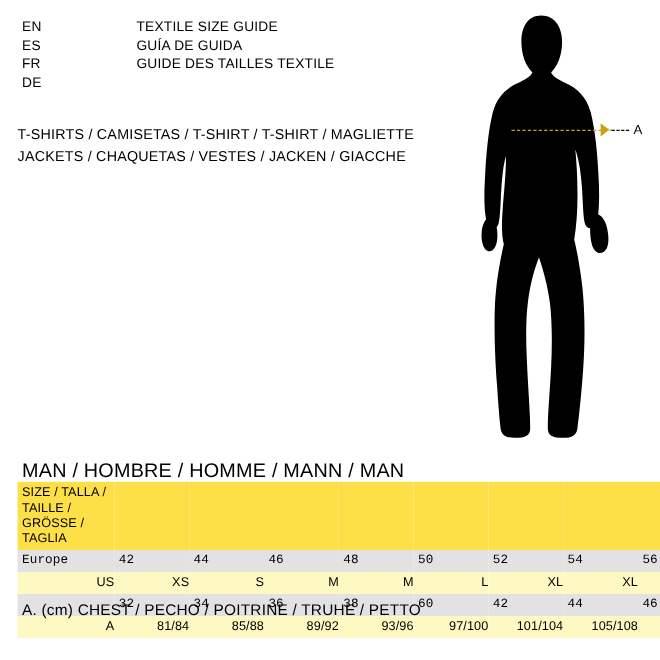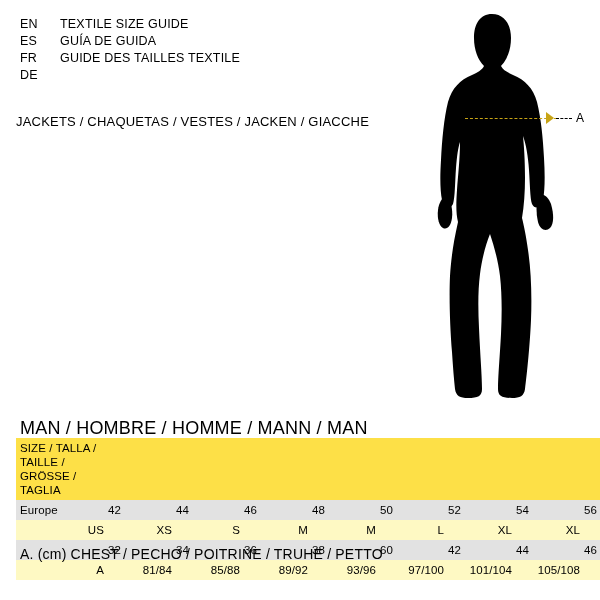--- a/index.html
+++ b/index.html
@@ -27,27 +27,29 @@
     left: 20px;
     top: 16px;
     width: 400px;
   }
   .legend-row {
     display: flex;
     align-items: baseline;
     line-height: 17px;
     font-size: 12.5px;
     letter-spacing: 0.2px;
+    gap: 24px;
   }
   .legend-code {
     width: 40px;
     flex: 0 0 40px;
   }
   .legend-text {
     flex: 1 1 auto;
+    margin-left: 40px;
   }
 
   
   .categories {
     position: absolute;
     left: 16px;
     top: 112px;
     width: 400px;
   }
   .category-line {
@@ -121,20 +123,21 @@
   .size-table td {
     padding: 3px 0 3px 4px;
     line-height: 14px;
     letter-spacing: 0.1px;
   }
   .size-table .row-header td {
     background: #fde047;
   }
   .size-table .row-shade td {
     background: #e2e2e2;
+    font-family: Liberation Mono, monospace;
   }
   .size-table .row-plain td {
     background: #fef9c3;
     text-align: right;
   }
   .size-table col.c-label { width: 88px; }
   .size-table col.c-val { width: 68px; }
 
   .table-footnote {
     position: absolute;
@@ -162,20 +165,21 @@
     <div class="legend-row">
       <span class="legend-code">FR</span>
       <span class="legend-text">GUIDE DES TAILLES TEXTILE</span>
     </div>
     <div class="legend-row">
       <span class="legend-code">DE</span>
     </div>
   </div>
 
   <div class="categories">
+    <div class="category-line">T-SHIRTS / CAMISETAS / T-SHIRT / T-SHIRT / MAGLIETTE</div>
     <div class="category-line">JACKETS / CHAQUETAS / VESTES / JACKEN / GIACCHE</div>
   </div>
 
   <div class="figure">
     <svg width="175" height="395" viewBox="0 0 175 395" xmlns="http://www.w3.org/2000/svg">
       <path fill="#000000" d="
         M 72,6
         C 60,6 54,16 54,30
         C 54,42 58,52 64,58
         C 62,62 58,64 52,67

